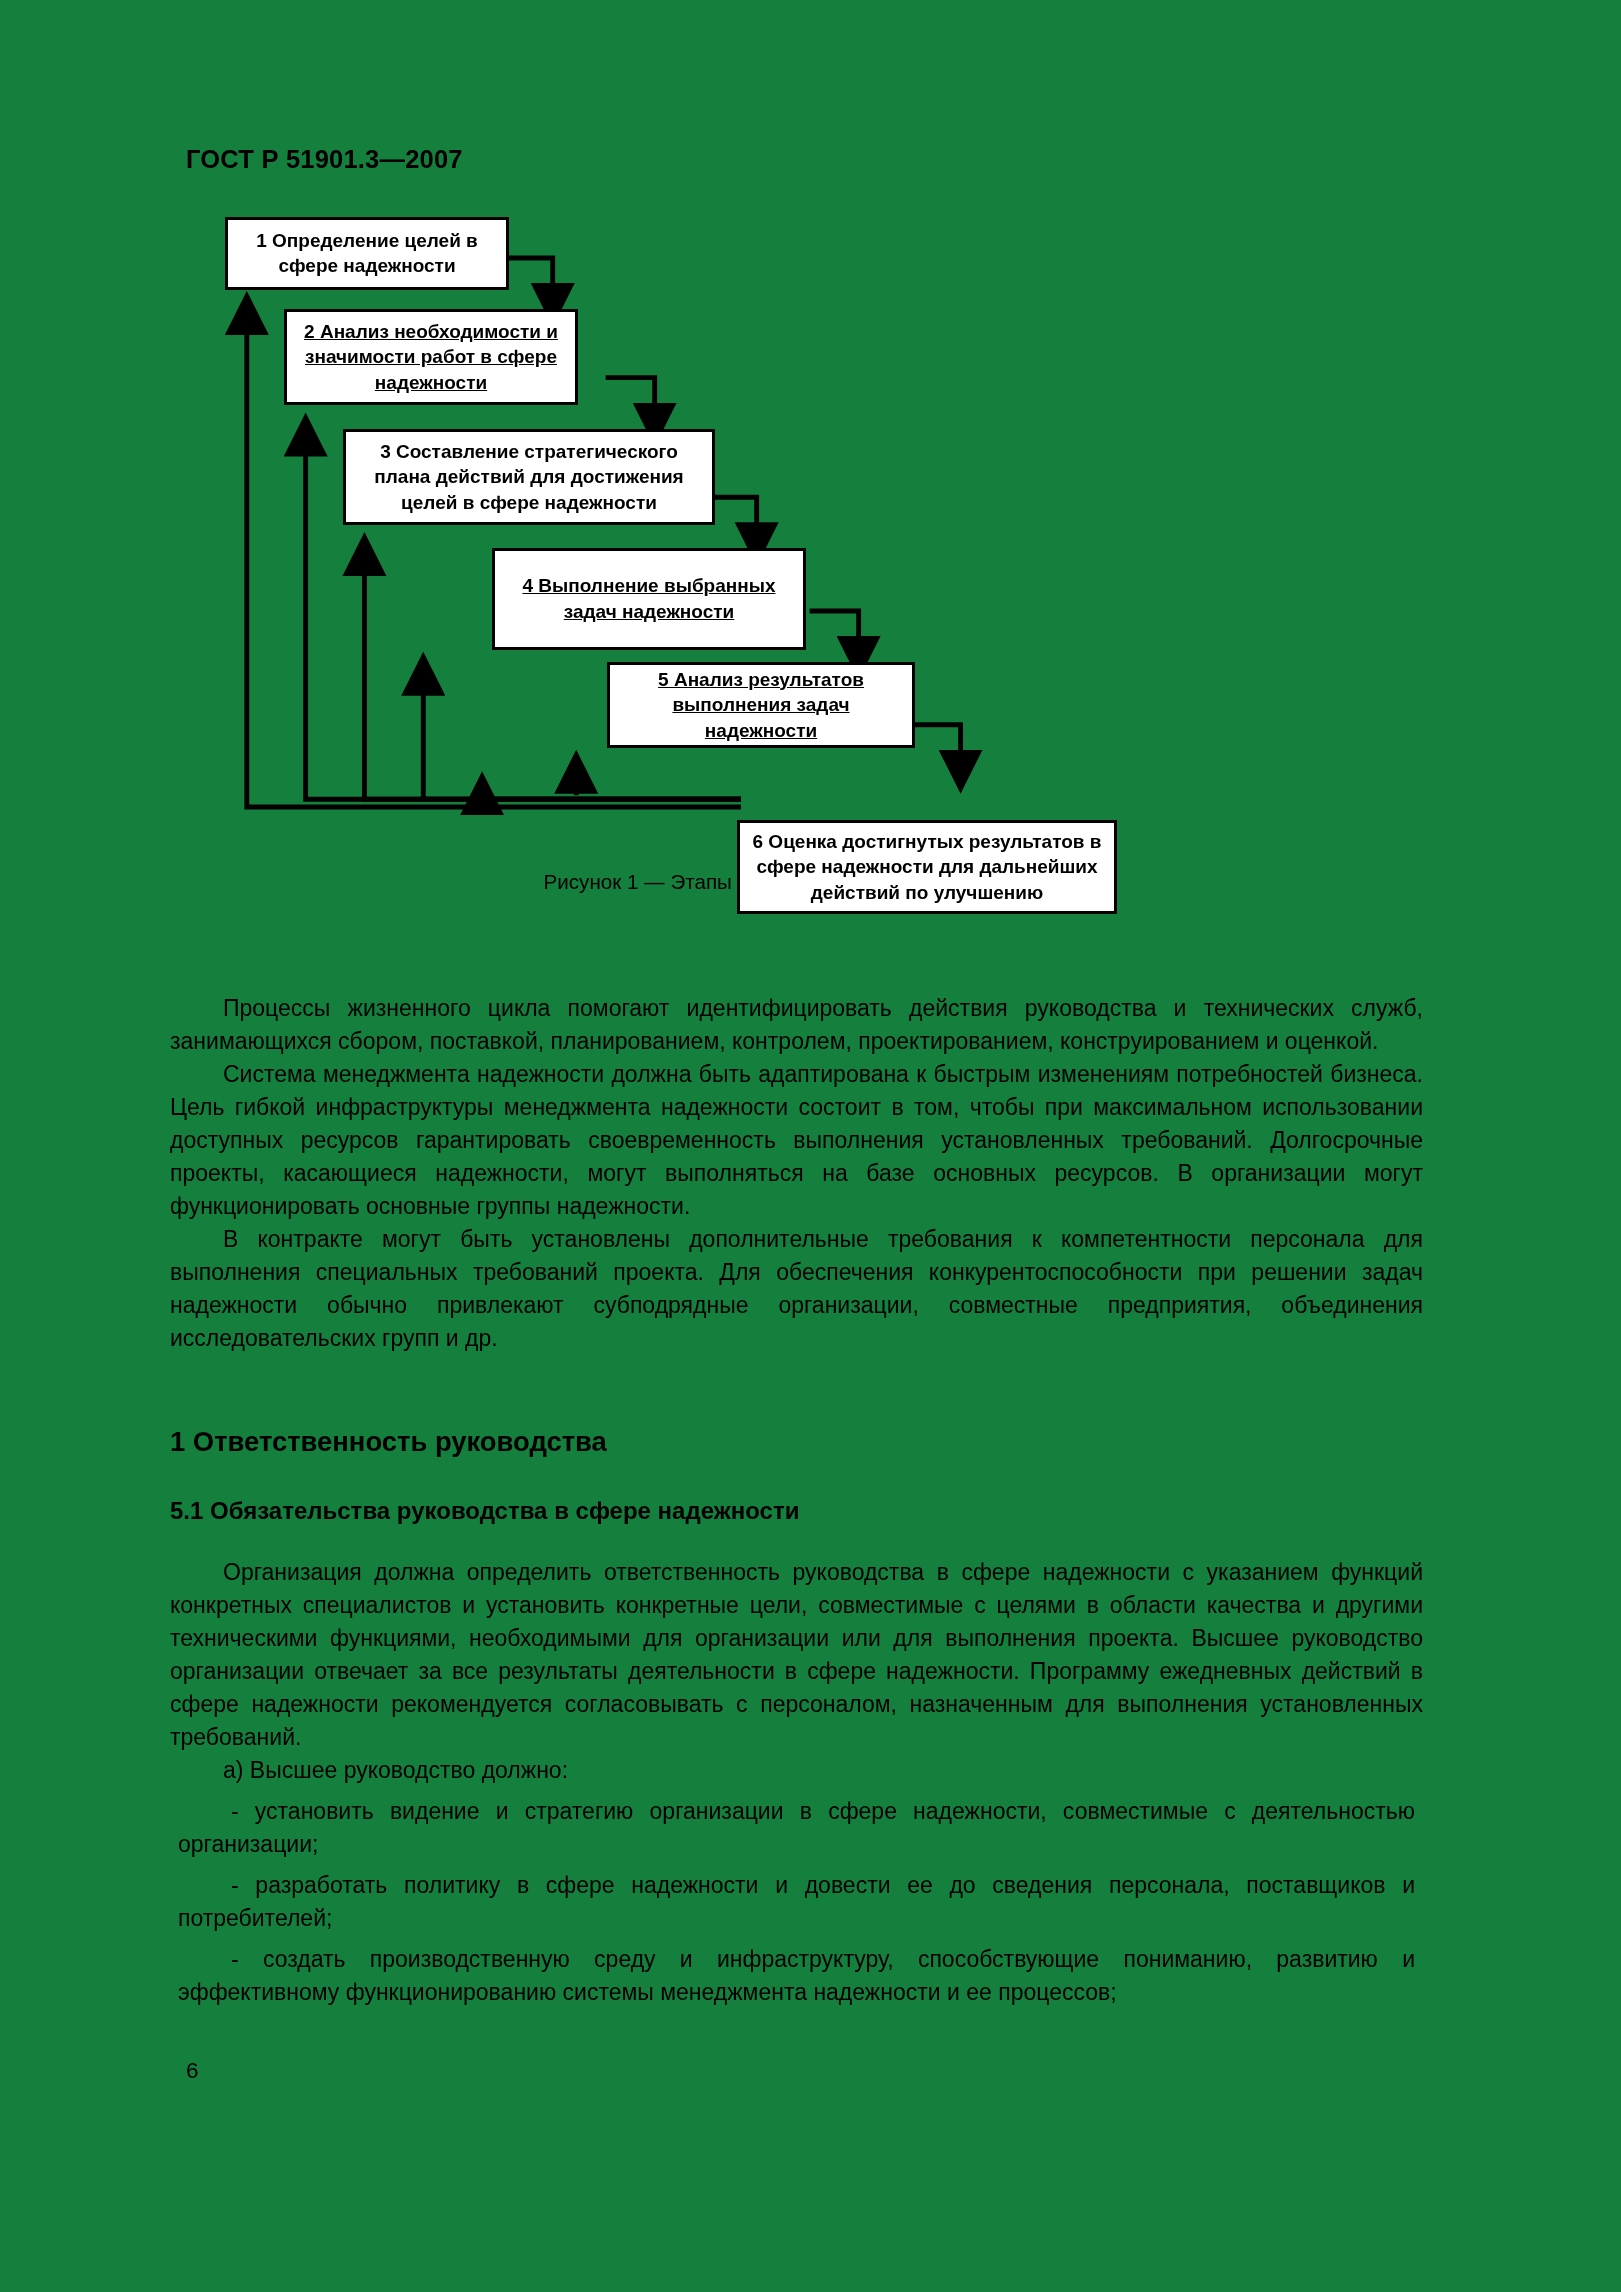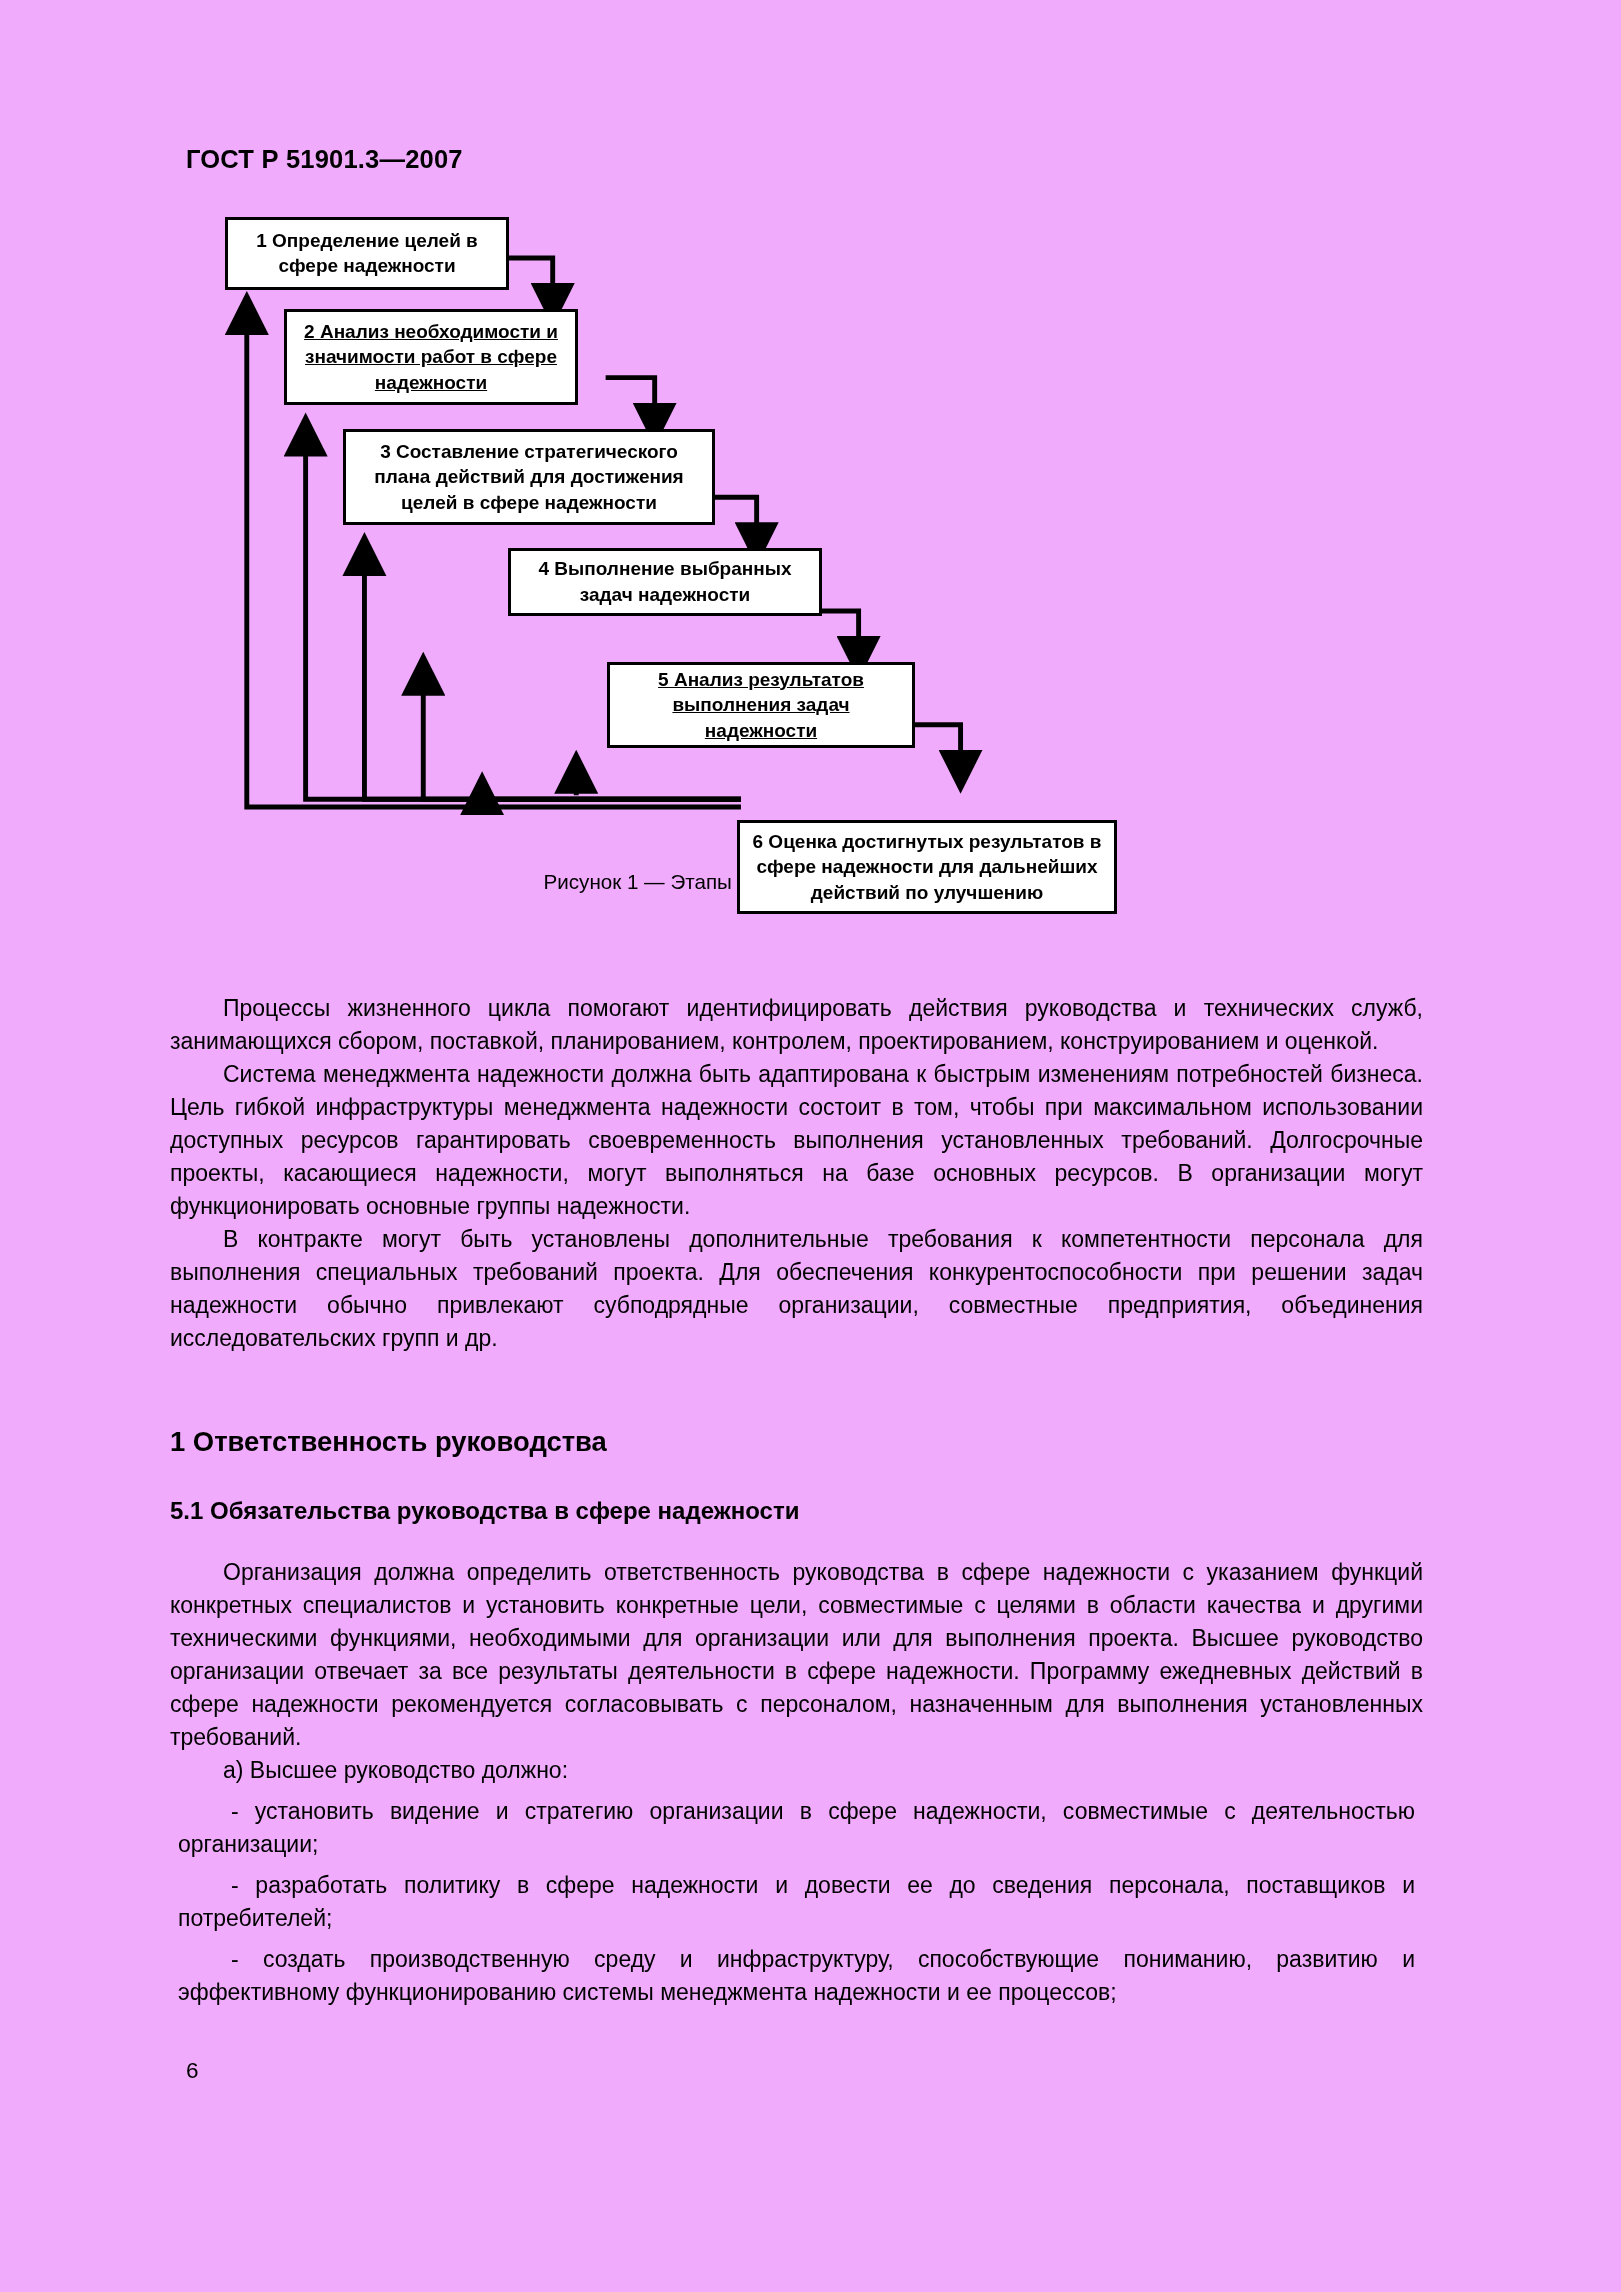--- a/index.html
+++ b/index.html
@@ -8,21 +8,21 @@
     background: #ffffff;
   }
   body {
     font-family: "Liberation Sans", sans-serif;
     color: #000000;
   }
   .page {
     position: relative;
     width: 1621px;
     height: 2293px;
-    background: #f0abfc;
+    background: #15803d;
     overflow: hidden;
   }
 
   
   .doc-header {
     position: absolute;
     left: 186px;
     top: 145px;
     font-size: 25.5px;
     font-weight: bold;
@@ -168,21 +168,21 @@
       </div>
 
       <div class="node" style="left:98px; top:98px; width:294px; height:96px;text-decoration:underline;">
         <span>2 Анализ необходимости и значимости работ в сфере надежности</span>
       </div>
 
       <div class="node" style="left:157px; top:218px; width:372px; height:96px;">
         <span>3 Составление стратегического плана действий для достижения целей в сфере надежности</span>
       </div>
 
-      <div class="node" style="left:322px; top:337px; width:314px; height:68px;">
+      <div class="node" style="left:306px; top:337px; width:314px; height:102px;text-decoration:underline;">
         <span>4 Выполнение выбранных задач надежности</span>
       </div>
 
       <div class="node" style="left:421px; top:451px; width:308px; height:86px;text-decoration:underline;">
         <span>5 Анализ результатов выполнения задач надежности</span>
       </div>
 
       <div class="node" style="left:551px; top:565px; width:380px; height:94px;margin-top:44px;">
         <span>6 Оценка достигнутых результатов в сфере надежности для дальнейших действий по улучшению</span>
       </div>

